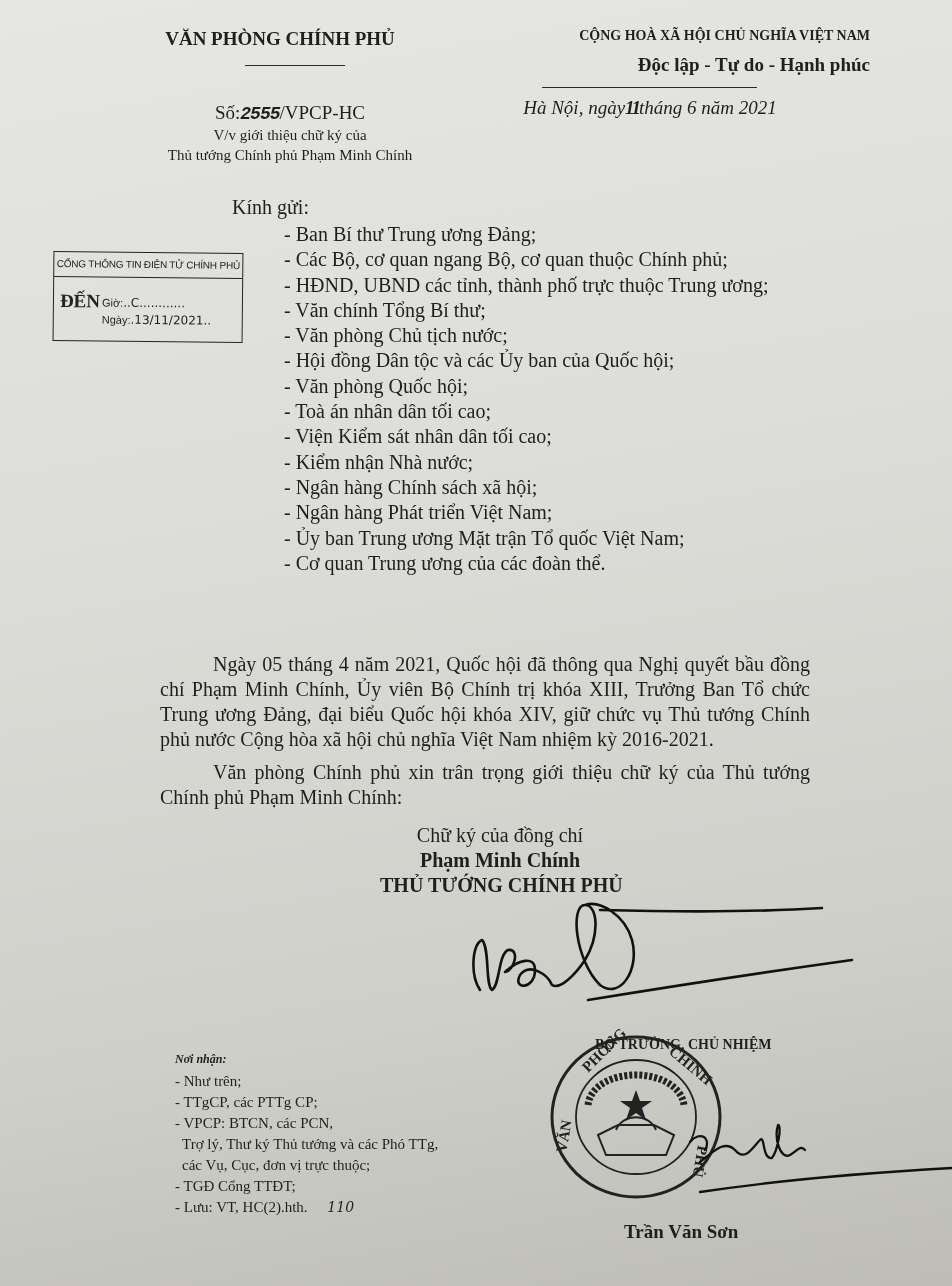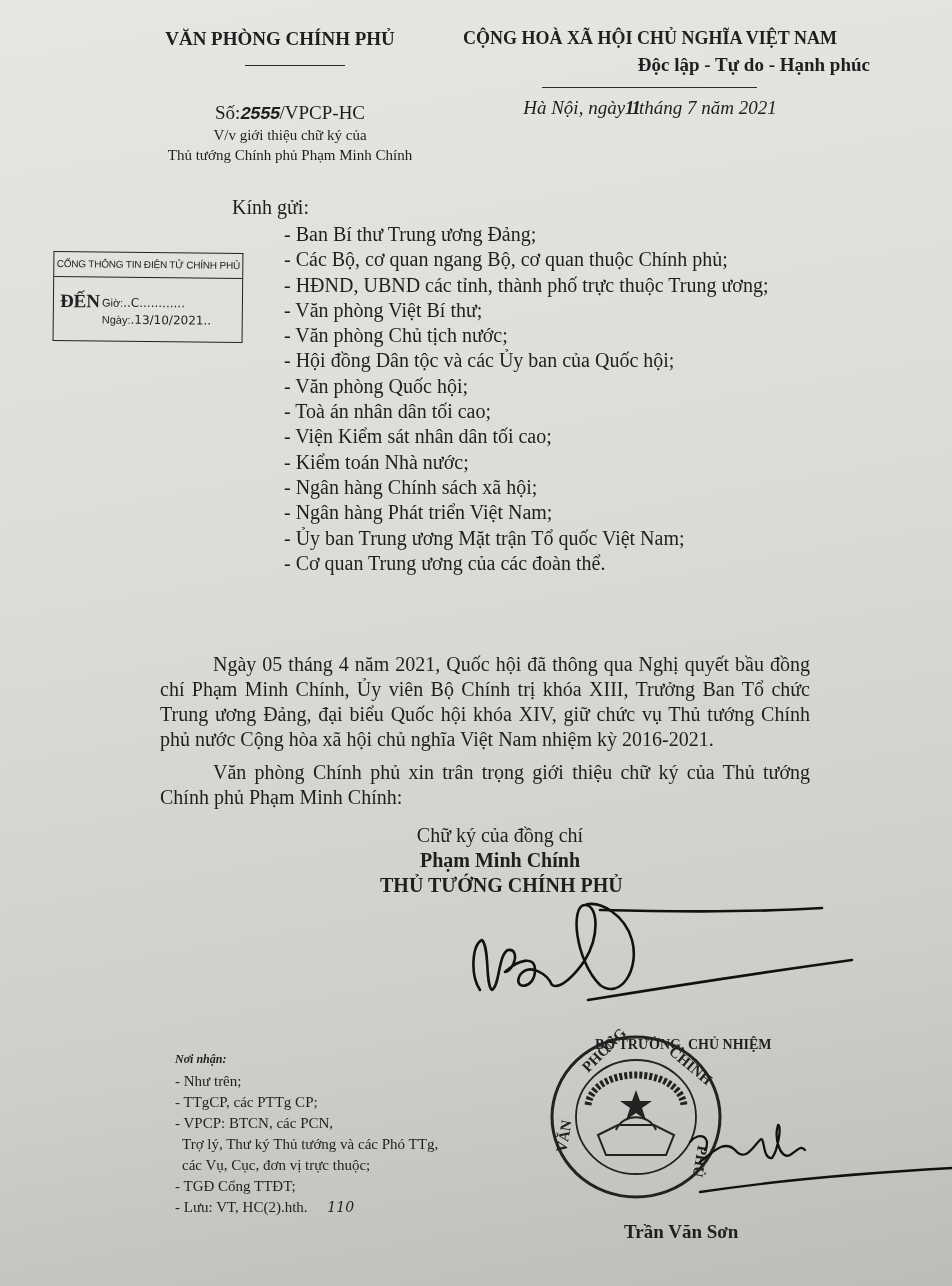--- a/index.html
+++ b/index.html
@@ -9,21 +9,21 @@
     font-family: "Liberation Serif", "DejaVu Serif", serif;
     color: #1f1f1f;
   }
   .abs { position: absolute; white-space: nowrap; }
   .b { font-weight: bold; }
   .i { font-style: italic; }
   .center { text-align: center; }
   .rule { position: absolute; height: 1px; background: #2a2a2a; }
 
   .org { left: 140px; top: 28px; width: 280px; font-size: 19px; }
-  .nation { left: 430px; top: 28px; width: 440px; font-size: 18px; }
+  .nation { left: 430px; top: 28px; width: 440px; font-size: 14px; text-align: right; }
   .motto { left: 430px; top: 54px; width: 440px; font-size: 19px; text-align: right; }
   .place-date { left: 430px; top: 97px; width: 440px; font-size: 19px; }
   .docnum { left: 140px; top: 102px; width: 300px; font-size: 19px; }
   .docnum .hand { font-family: Liberation Mono, monospace; font-style: italic; font-weight: bold; font-size: 18px; letter-spacing: -1px; }
   .subject { left: 130px; width: 320px; font-size: 15px; }
 
   .greeting { left: 232px; top: 196px; font-size: 20px; }
   .recipients { position: absolute; left: 284px; top: 222px; margin: 0; padding: 0; list-style: none; font-size: 20px; line-height: 25.3px; }
 
   .stamp {
@@ -58,46 +58,46 @@
 <div class="abs docnum center">
   <span>Số:</span><span class="hand">2555</span><span>/VPCP-HC</span>
 </div>
 <div class="abs subject center" style="top:127px;">V/v giới thiệu chữ ký của</div>
 <div class="abs subject center" style="top:147px;">Thủ tướng Chính phủ Phạm Minh Chính</div>
 
 <div class="abs nation b center">CỘNG HOÀ XÃ HỘI CHỦ NGHĨA VIỆT NAM</div>
 <div class="abs motto b center">Độc lập - Tự do - Hạnh phúc</div>
 <div class="rule" style="left:542px; top:87px; width:215px;"></div>
 <div class="abs place-date i center">
-  <span>Hà Nội, ngày</span><span style="font-weight:bold; letter-spacing:-2px;">11</span><span>tháng 7 năm 2021</span>
+  <span>Hà Nội, ngày</span><span style="font-weight:bold; letter-spacing:-2px;">11</span><span>tháng 6 năm 2021</span>
 </div>
 
 <div class="stamp">
   <div class="stamp-head">CỔNG THÔNG TIN ĐIỆN TỬ CHÍNH PHỦ</div>
   <div class="stamp-den">ĐẾN</div>
   <div class="stamp-row" style="top:43px;text-align:right;">
     <span>Giờ:</span><span class="val">..C............</span>
   </div>
   <div class="stamp-row" style="top:60px;">
-    <span>Ngày:</span><span class="val">.13/10/2021..</span>
+    <span>Ngày:</span><span class="val">.13/11/2021..</span>
   </div>
 </div>
 
 <div class="abs greeting">Kính gửi:</div>
 <ul class="recipients">
   <li>- Ban Bí thư Trung ương Đảng;</li>
   <li>- Các Bộ, cơ quan ngang Bộ, cơ quan thuộc Chính phủ;</li>
   <li>- HĐND, UBND các tỉnh, thành phố trực thuộc Trung ương;</li>
-  <li>- Văn phòng Việt Bí thư;</li>
+  <li>- Văn chính Tổng Bí thư;</li>
   <li>- Văn phòng Chủ tịch nước;</li>
   <li>- Hội đồng Dân tộc và các Ủy ban của Quốc hội;</li>
   <li>- Văn phòng Quốc hội;</li>
   <li>- Toà án nhân dân tối cao;</li>
   <li>- Viện Kiểm sát nhân dân tối cao;</li>
-  <li>- Kiểm toán Nhà nước;</li>
+  <li>- Kiểm nhận Nhà nước;</li>
   <li>- Ngân hàng Chính sách xã hội;</li>
   <li>- Ngân hàng Phát triển Việt Nam;</li>
   <li>- Ủy ban Trung ương Mặt trận Tổ quốc Việt Nam;</li>
   <li>- Cơ quan Trung ương của các đoàn thể.</li>
 </ul>
 
 <div class="para" style="top:652px;">
   <p>Ngày 05 tháng 4 năm 2021, Quốc hội đã thông qua Nghị quyết bầu đồng chí Phạm Minh Chính, Ủy viên Bộ Chính trị khóa XIII, Trưởng Ban Tổ chức Trung ương Đảng, đại biểu Quốc hội khóa XIV, giữ chức vụ Thủ tướng Chính phủ nước Cộng hòa xã hội chủ nghĩa Việt Nam nhiệm kỳ 2016-2021.</p>
 </div>
 <div class="para" style="top:760px;">

